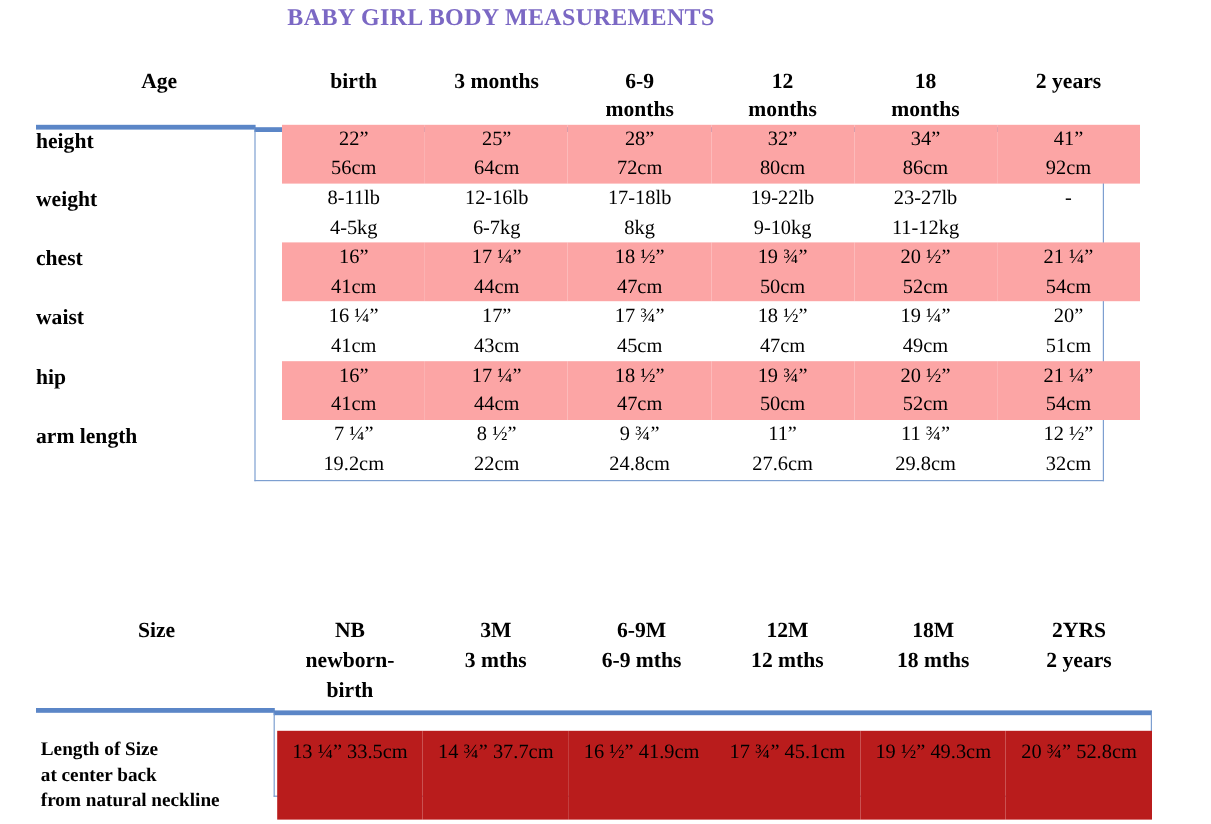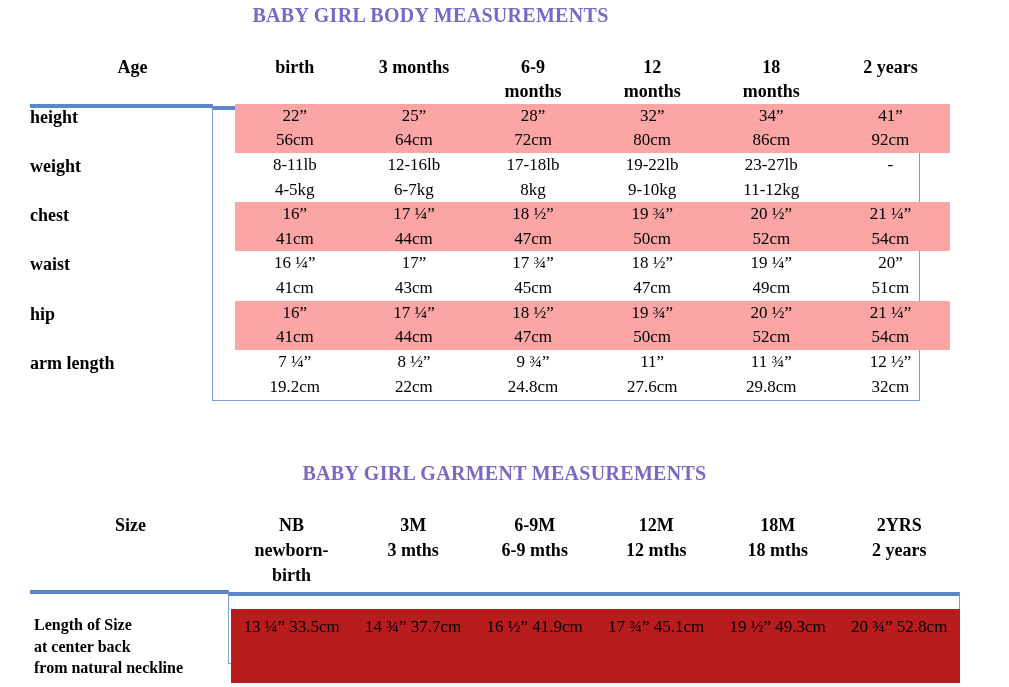--- a/index.html
+++ b/index.html
@@ -28,21 +28,20 @@
     font-size: 20px;
     color: #7b68c4;
     letter-spacing: 0.3px;
   }
 
   #title-body {
     position: absolute;
     top: 4px;
     left: 0;
     width: 835px;
-    padding-left: 13px;
   }
 
   #title-garment {
     position: absolute;
     top: 462px;
     left: 0;
     width: 1009px;
   }
 
   
@@ -396,21 +395,20 @@
           <span class="metric">29.8cm</span>
         </td>
         <td class="data-cell">
           <span class="inch">12 ½”</span>
           <span class="metric">32cm</span>
         </td>
       </tr>
     </tbody>
   </table>
 
-  <div id="title-garment" class="title">BABY GIRL GARMENT MEASUREMENTS</div>
 
   <div id="garment-rule-left"></div>
   <div id="garment-block-border"></div>
 
   <table id="garment-table">
     <colgroup>
       <col class="label">
       <col class="data">
         <col class="data">
         <col class="data">

